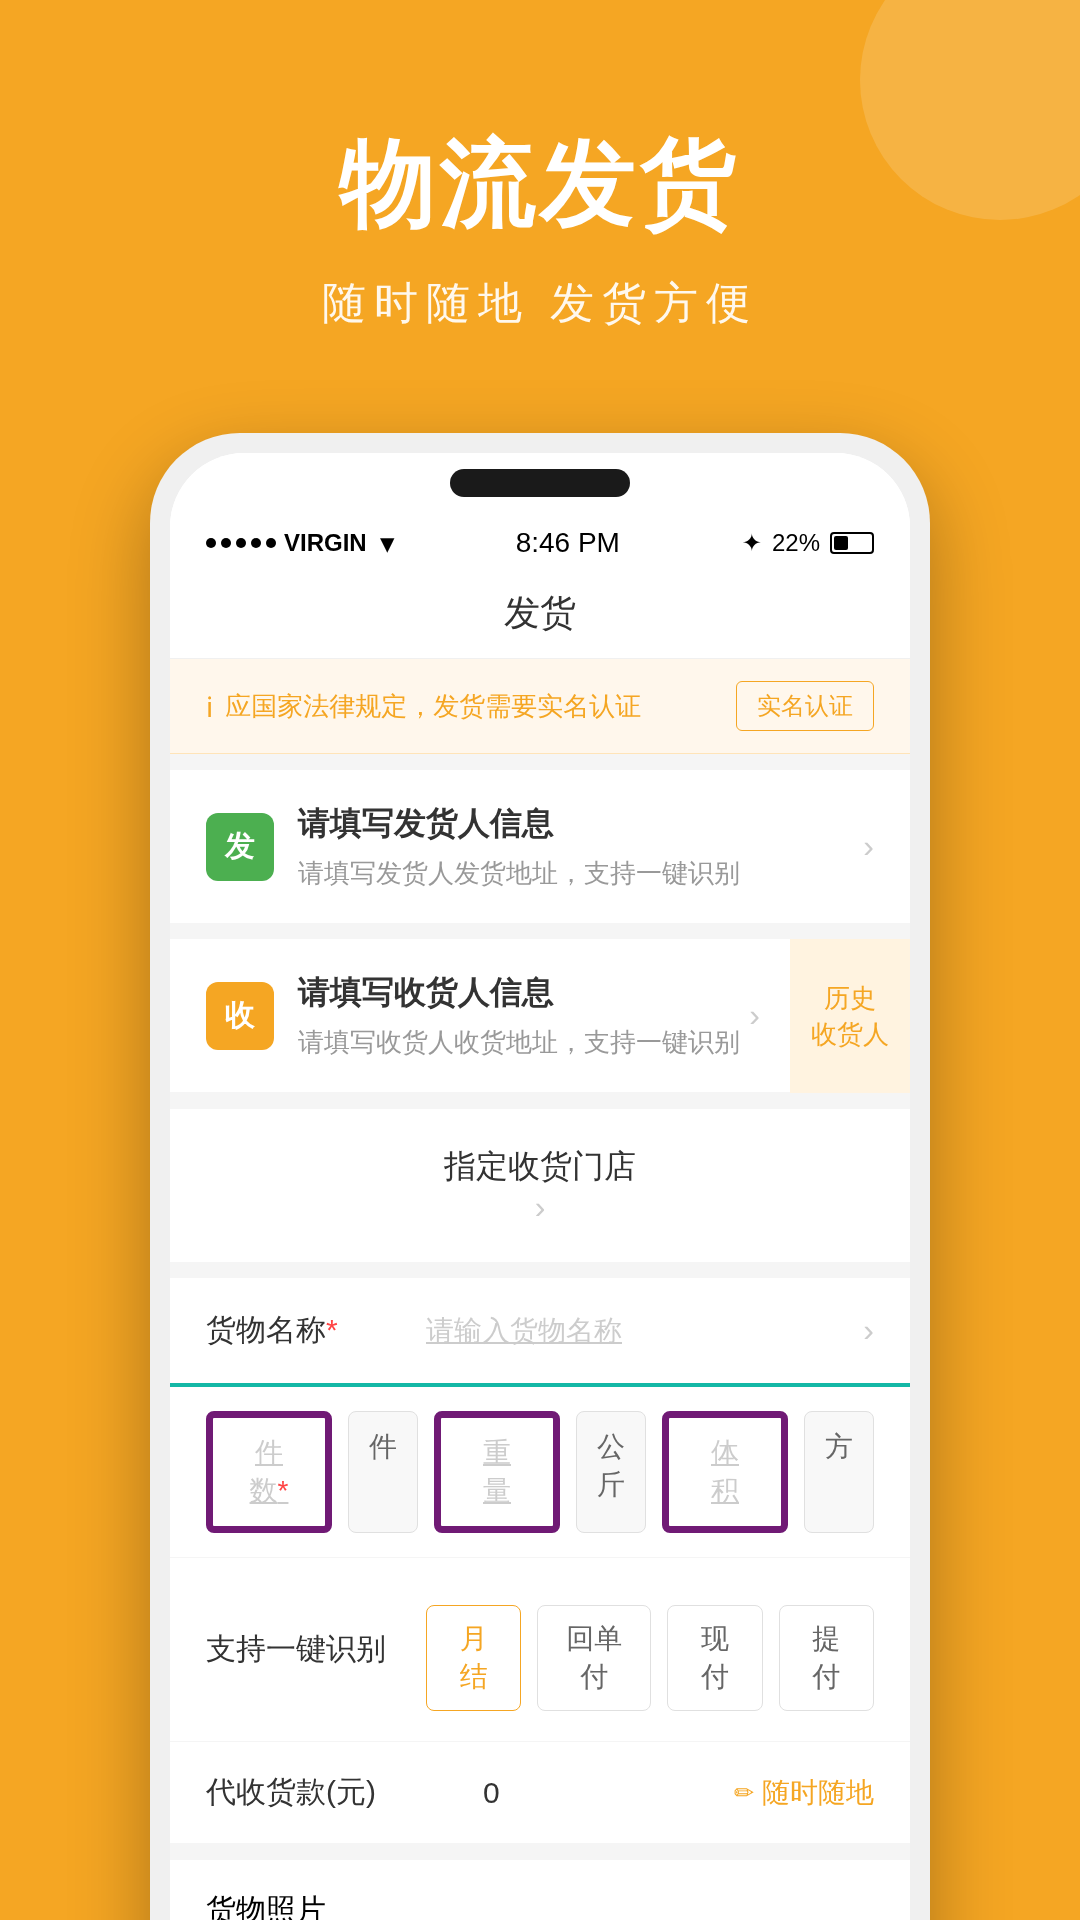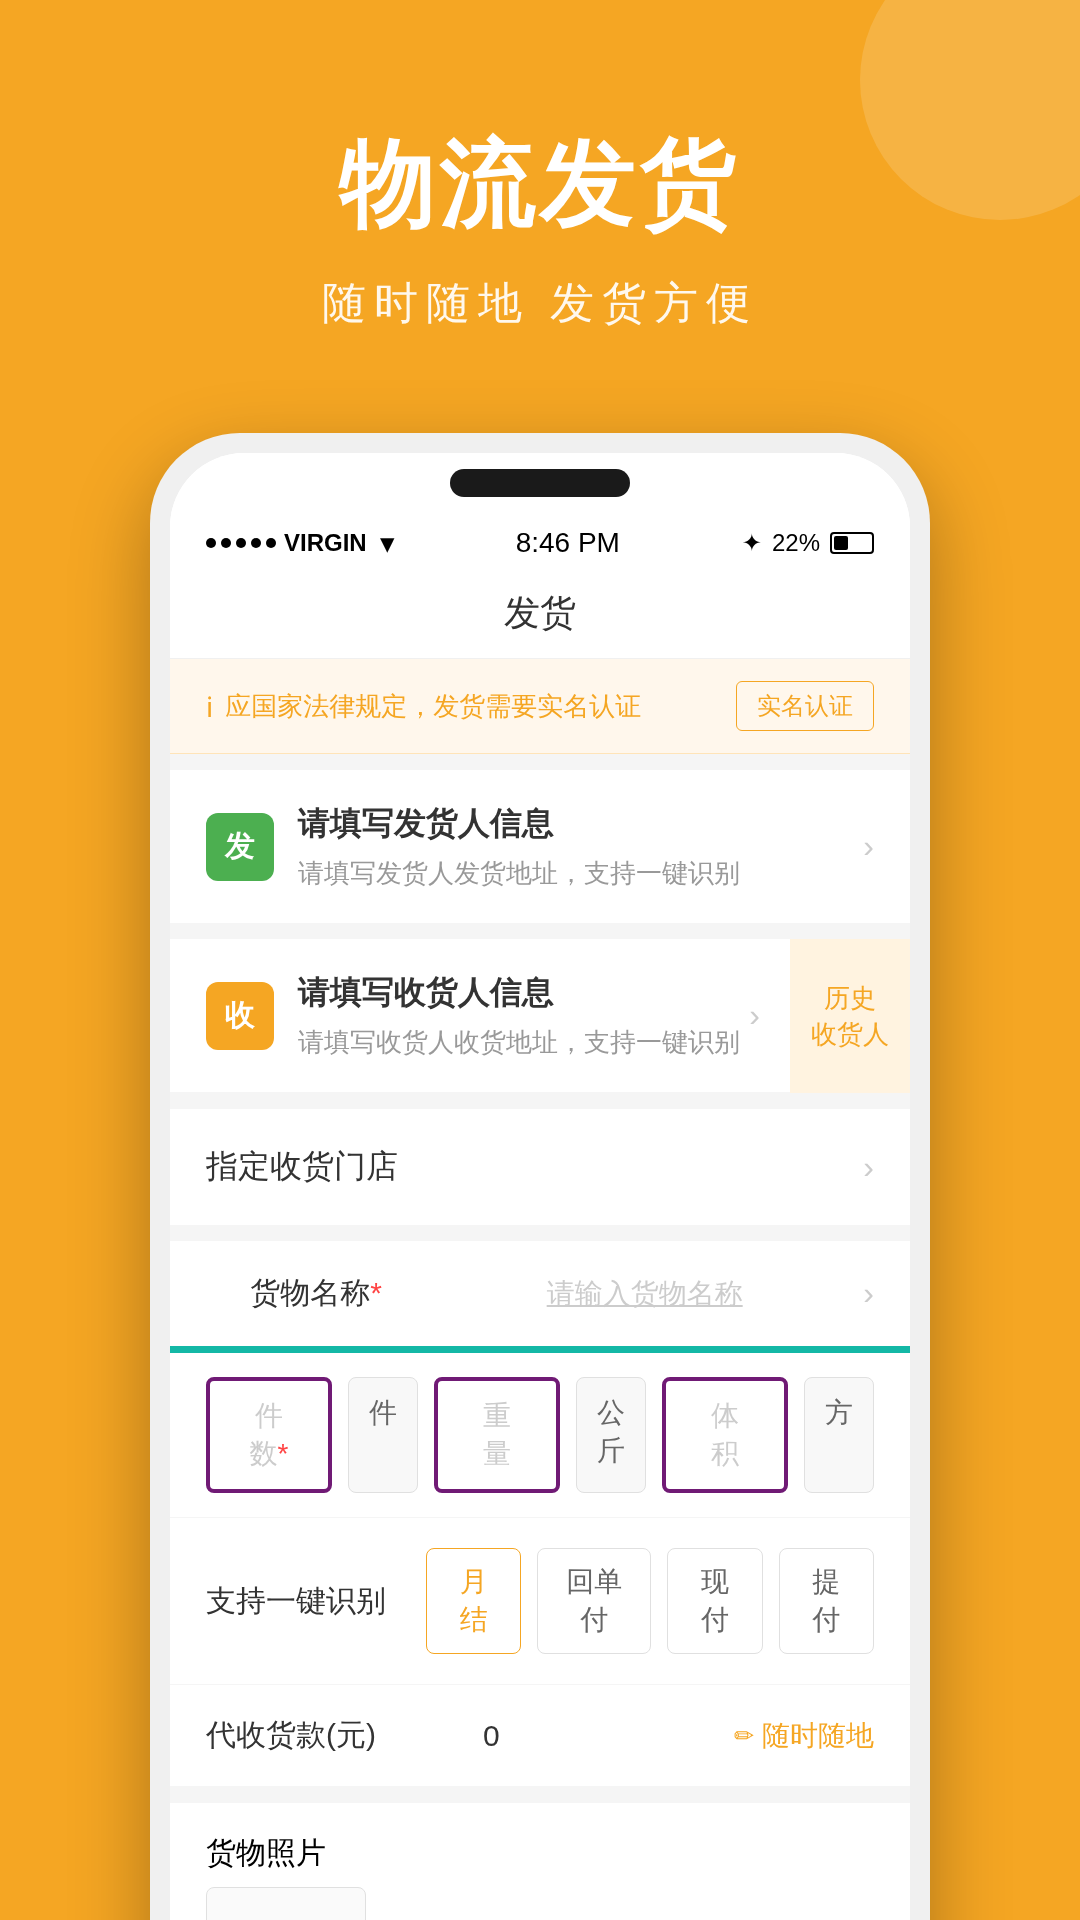--- a/index.html
+++ b/index.html
@@ -240,38 +240,38 @@
       text-align: center;
       line-height: 1.4;
     }
 
     
     .single-row {
       padding: 36px 36px;
       display: flex; align-items: center; justify-content: space-between;
       background: #fff;
       margin-top: 16px;
+      flex-direction: column;
     }
     .single-row-label {
       font-size: 32px;
       color: #333;
     }
 
     
     .form-card {
       background: #fff;
       margin-top: 16px;
       padding: 0;
     }
     .form-row {
       display: flex;
       align-items: center;
       padding: 32px 36px;
-      border-bottom: 7px solid #14b8a6;
-      text-align: center;
+      border-bottom: 4px solid #14b8a6;
     }
     .form-label {
       font-size: 30px;
       color: #333;
       min-width: 220px;
     }
     .form-label .required {
       color: #ff4444;
     }
     .form-value {
@@ -284,26 +284,27 @@
     
     .units-row {
       display: flex;
       gap: 16px;
       padding: 24px 36px;
       border-bottom: 1px solid #f5f5f5;
       background: #fff;
     }
     .unit-input {
       flex: 2;
-      border: 4px solid #701a75;
+      border: 7px solid #701a75;
       border-radius: 8px;
       padding: 16px 36px;
       font-size: 28px;
       color: #ccc;
       text-align: center;
+      text-decoration: underline;
     }
     .unit-btn {
       flex: 1;
       border: 1px solid #e0e0e0;
       border-radius: 8px;
       padding: 16px 20px;
       font-size: 28px;
       color: #666;
       text-align: center;
       background: #f8f8f8;
@@ -318,21 +319,21 @@
       background: #fff;
       gap: 20px;
     }
     .payment-label {
       font-size: 30px;
       color: #333;
       margin-right: 20px;
       white-space: nowrap;
     }
     .payment-options {
-      display: flex; gap: 16px;
+      display: flex; gap: 16px; margin-top: 17px;
     }
     .pay-option {
       border: 1.5px solid #e0e0e0;
       border-radius: 8px;
       padding: 14px 28px;
       font-size: 28px;
       color: #666;
       background: #fff;
     }
     .pay-option.active {

